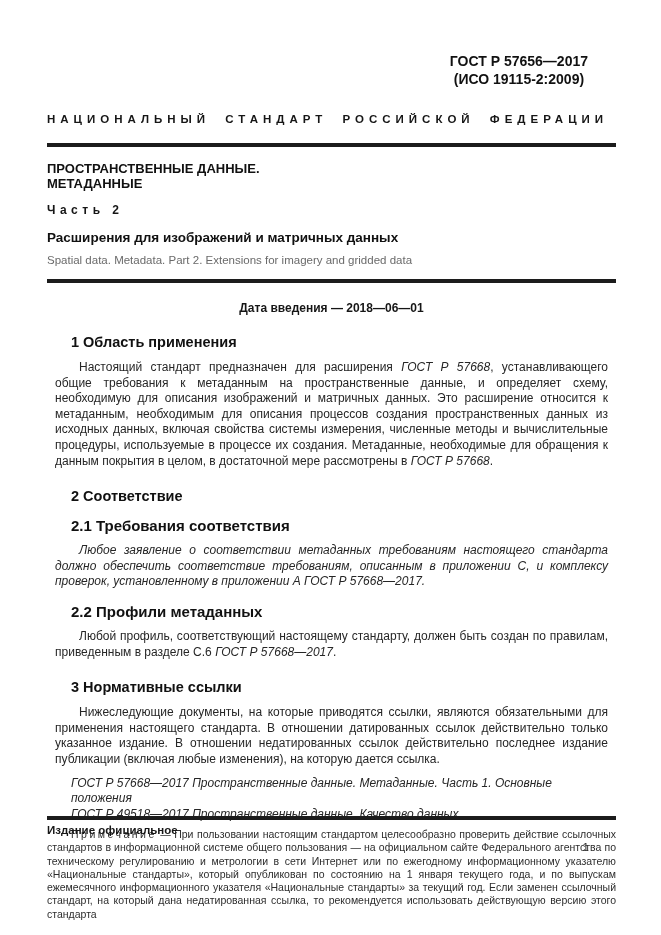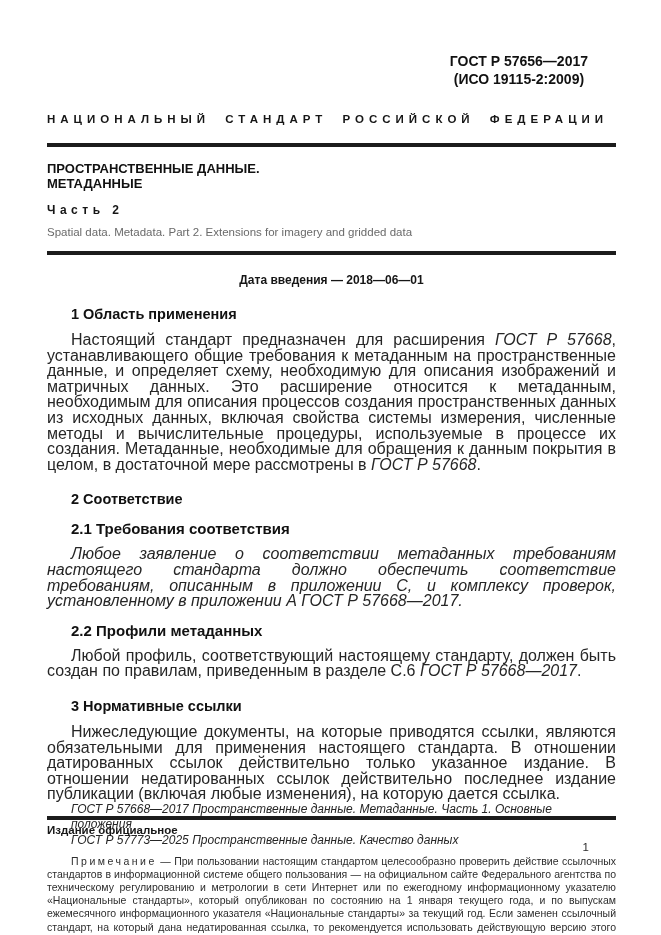--- a/index.html
+++ b/index.html
@@ -86,22 +86,22 @@
     font-weight: bold;
     color: #111;
   }
   h3.sub {
     margin: 13px 0 8px 24px;
     font-size: 15px;
     font-weight: bold;
     color: #111;
   }
   p.body {
-    margin: 0;
-    font-size: 16px;
+    margin: 8px;
+    font-size: 12px;
     line-height: 15.6px;
     text-align: justify;
     text-indent: 24px;
   }
   p.body.first { margin-top: 9px; }
   .it { font-style: italic; }
   p.ref {
     margin: 0 16px 0 24px;
     font-size: 12px;
     line-height: 15.6px;
@@ -154,20 +154,21 @@
   <div class="fed-line">НАЦИОНАЛЬНЫЙ СТАНДАРТ РОССИЙСКОЙ ФЕДЕРАЦИИ</div>
 
   <div class="rule"></div>
 
   <div class="title-block">
     <div class="title-main">
       <div>ПРОСТРАНСТВЕННЫЕ ДАННЫЕ.</div>
       <div>МЕТАДАННЫЕ</div>
     </div>
     <div class="part-label">Часть 2</div>
+    <div class="subtitle-ru">Расширения для изображений и матричных данных</div>
     <div class="subtitle-en">Spatial data. Metadata. Part 2. Extensions for imagery and gridded data</div>
   </div>
 
   <div class="rule rule-2"></div>
 
   <div class="date-line">Дата введения — 2018—06—01</div>
 
   <section>
     <h2 class="sec">1 Область применения</h2>
     <p class="body first"><span>Настоящий стандарт предназначен для расширения </span><span class="it">ГОСТ Р 57668</span><span>, устанавливающего общие требования к метаданным на пространственные данные, и определяет схему, необходимую для описания изображений и матричных данных. Это расширение относится к метаданным, необходимым для описания процессов создания пространственных данных из исходных данных, включая свойства системы измерения, численные методы и вычислительные процедуры, используемые в процессе их создания. Метаданные, необходимые для обращения к данным покрытия в целом, в достаточной мере рассмотрены в </span><span class="it">ГОСТ Р 57668</span><span>.</span></p>
@@ -178,21 +179,21 @@
     <h3 class="sub">2.1 Требования соответствия</h3>
     <p class="body first"><span class="it">Любое заявление о соответствии метаданных требованиям настоящего стандарта должно обеспечить соответствие требованиям, описанным в приложении С, и комплексу проверок, установленному в приложении А ГОСТ Р 57668—2017.</span></p>
     <h3 class="sub">2.2 Профили метаданных</h3>
     <p class="body first"><span>Любой профиль, соответствующий настоящему стандарту, должен быть создан по правилам, приведенным в разделе С.6 </span><span class="it">ГОСТ Р 57668—2017</span><span>.</span></p>
   </section>
 
   <section>
     <h2 class="sec">3 Нормативные ссылки</h2>
     <p class="body first"><span>Нижеследующие документы, на которые приводятся ссылки, являются обязательными для применения настоящего стандарта. В отношении датированных ссылок действительно только указанное издание. В отношении недатированных ссылок действительно последнее издание публикации (включая любые изменения), на которую дается ссылка.</span></p>
     <p class="ref">ГОСТ Р 57668—2017 Пространственные данные. Метаданные. Часть 1. Основные положения</p>
-    <p class="ref">ГОСТ Р 57773—2025 Пространственные данные. Качество данных</p>
+    <p class="ref">ГОСТ Р 49518—2017 Пространственные данные. Качество данных</p>
     <p class="note"><span class="spaced">Примечание</span><span> — При пользовании настоящим стандартом целесообразно проверить действие ссылочных стандартов в информационной системе общего пользования — на официальном сайте Федерального агентства по техническому регулированию и метрологии в сети Интернет или по ежегодному информационному указателю «Национальные стандарты», который опубликован по состоянию на 1 января текущего года, и по выпускам ежемесячного информационного указателя «Национальные стандарты» за текущий год. Если заменен ссылочный стандарт, на который дана недатированная ссылка, то рекомендуется использовать действующую версию этого стандарта</span></p>
   </section>
 
   <div class="footer-rule"></div>
   <div class="edition">Издание официальное</div>
   <div class="pagenum">1</div>
 
 </div>
 
 </body></html>

